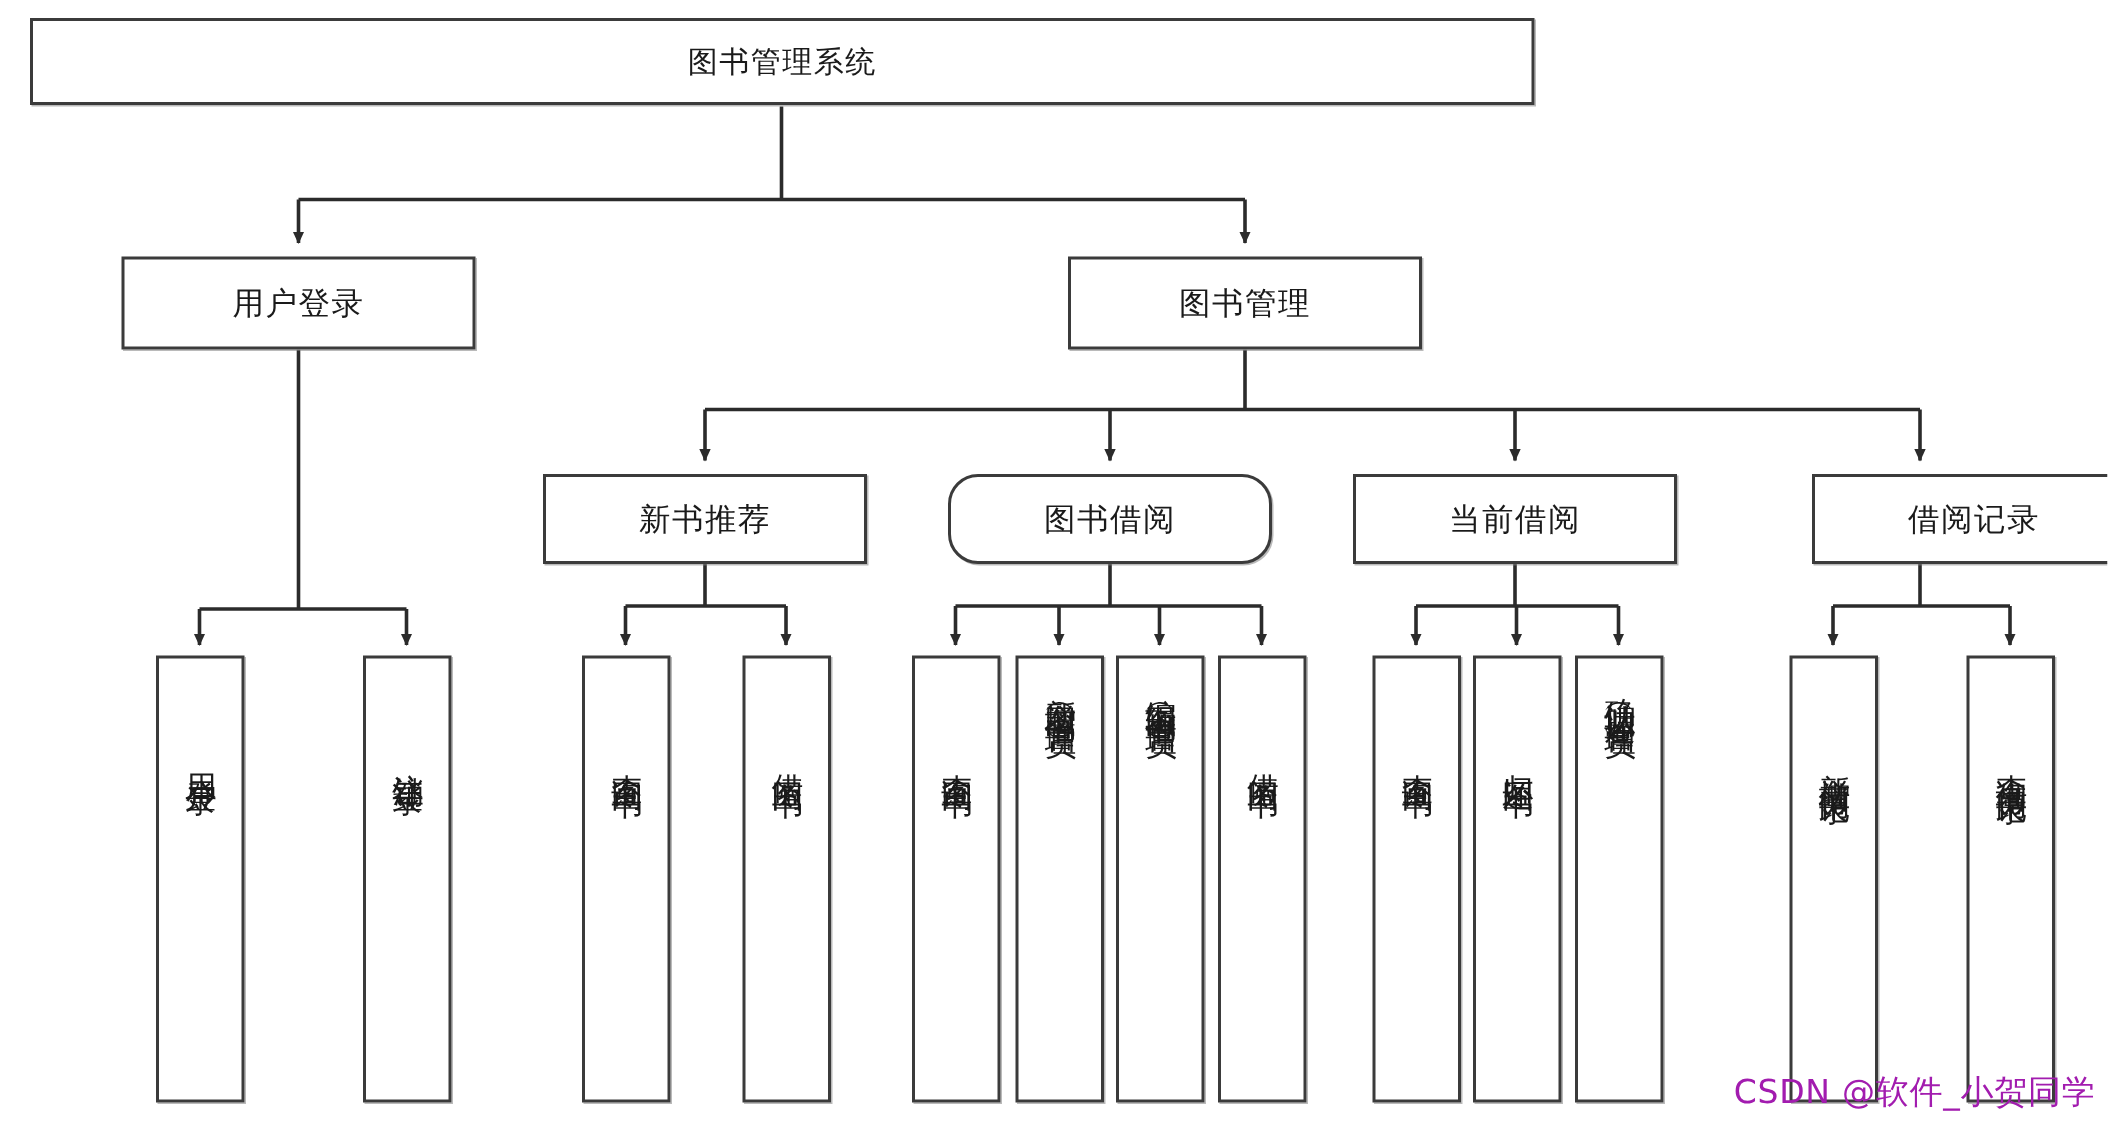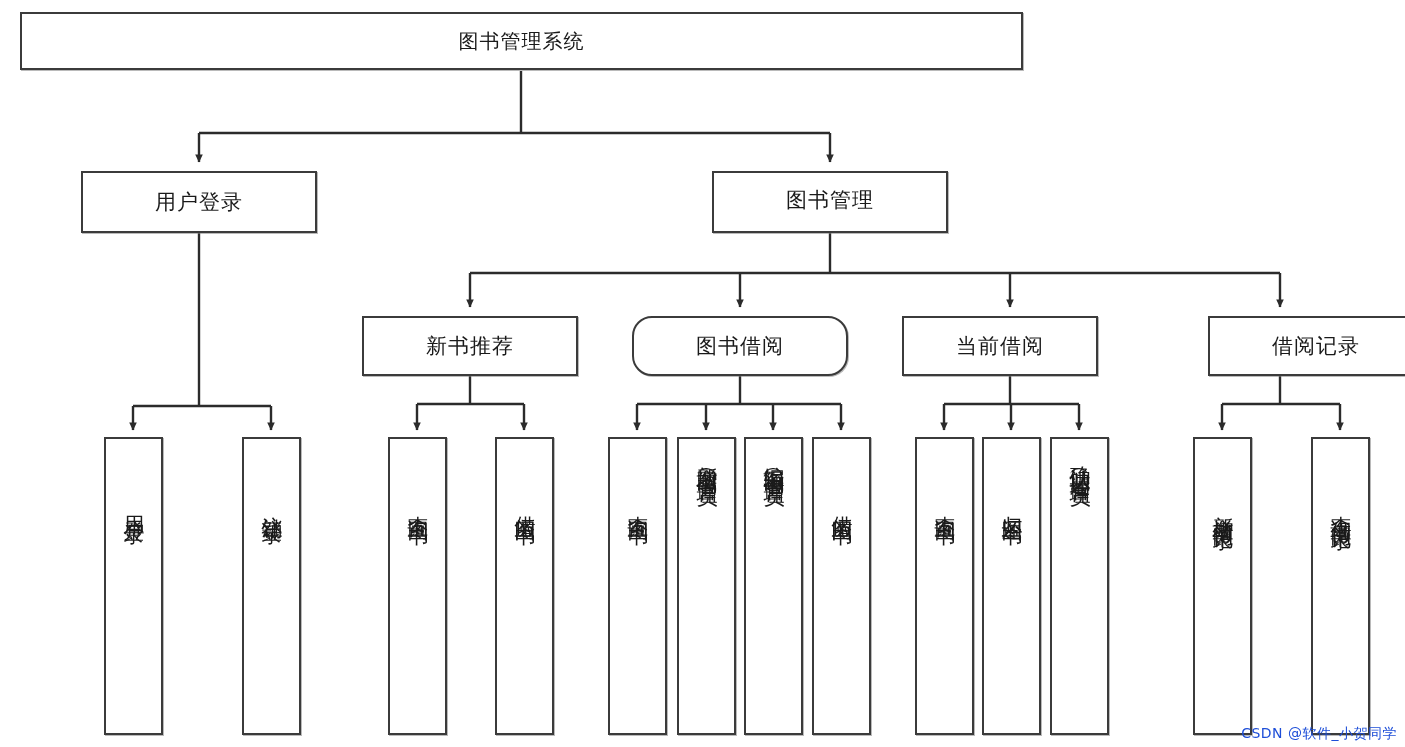--- a/index.html
+++ b/index.html
@@ -62,22 +62,22 @@
     text-orientation: upright;
     font-size: 21px;
     line-height: 1.28;
     letter-spacing: 3px;
     white-space: nowrap;
   }
   #watermark {
     position: absolute;
     right: 8px;
     bottom: 4px;
-    font-size: 14px;
-    color: #1d4ed8;
+    font-size: 22px;
+    color: #a21caf;
     letter-spacing: 0.5px;
     white-space: nowrap;
     user-select: none;
   }
 </style>
 </head>
 <body>
 
 <div id="diagram-root">
 
@@ -131,31 +131,31 @@
     </g>
   </svg>
 
   <div class="node horiz root" style="left:20px; top:12px; width:1003px; height:58px;">
     <span class="node-label">图书管理系统</span>
   </div>
 
   <div class="node horiz" style="left:81px; top:171px; width:236px; height:62px;">
     <span class="node-label">用户登录</span>
   </div>
-  <div class="node horiz" style="left:712px; top:171px; width:236px; height:62px;font-family:Liberation Mono, monospace;">
+  <div class="node horiz" style="left:712px; top:171px; width:236px; height:62px;">
     <span class="node-label">图书管理</span>
   </div>
 
   <div class="node horiz" style="left:362px; top:316px; width:216px; height:60px;">
     <span class="node-label">新书推荐</span>
   </div>
   <div class="node horiz" style="left:632px; top:316px; width:216px; height:60px;border-radius:20px;">
     <span class="node-label">图书借阅</span>
   </div>
-  <div class="node horiz" style="left:902px; top:316px; width:196px; height:60px;">
+  <div class="node horiz" style="left:902px; top:316px; width:216px; height:60px;">
     <span class="node-label">当前借阅</span>
   </div>
   <div class="node horiz" style="left:1208px; top:316px; width:216px; height:60px;justify-content:center;">
     <span class="node-label">借阅记录</span>
   </div>
 
   <div class="node vert" style="left:104px; top:437px; width:59px; height:298px;">
     <span class="node-label">用户登录</span>
   </div>
   <div class="node vert" style="left:242px; top:437px; width:59px; height:298px;">

